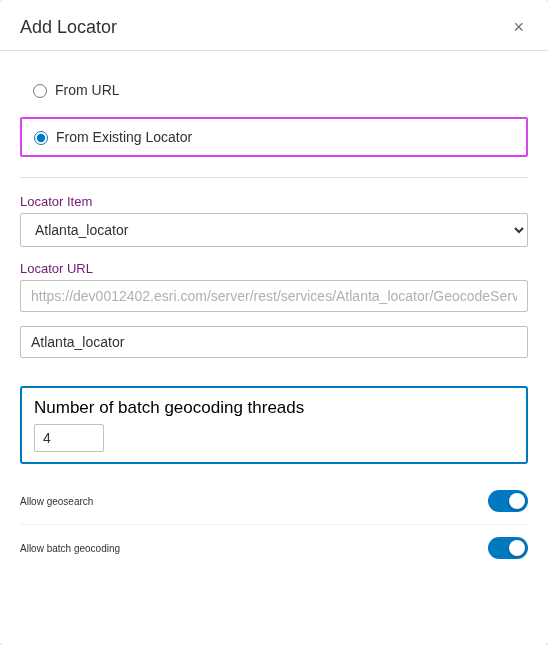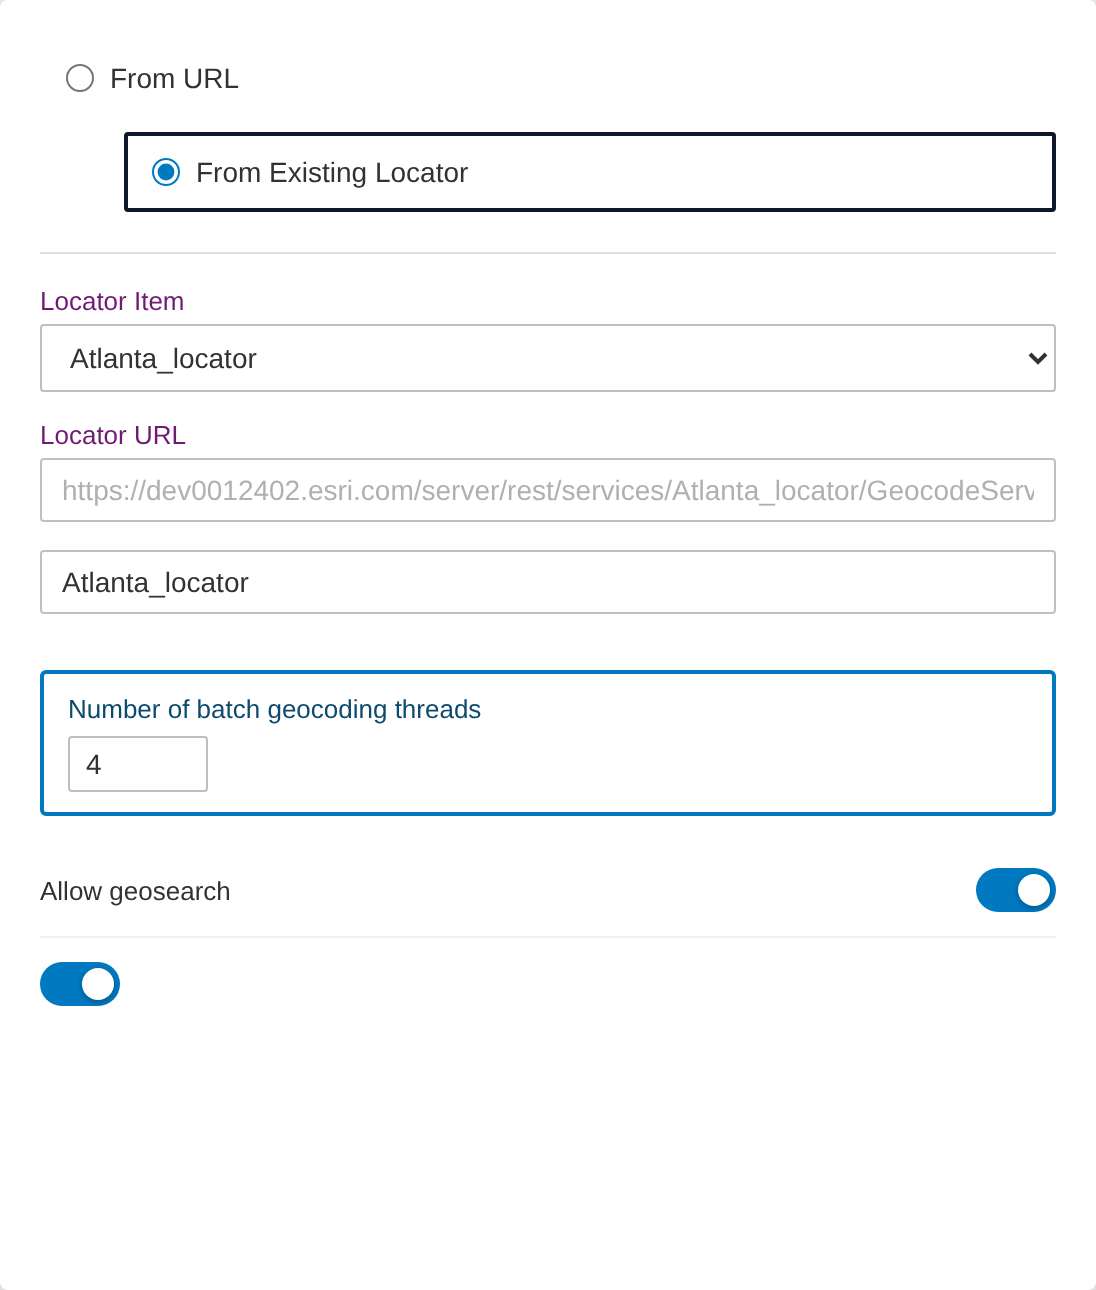--- a/index.html
+++ b/index.html
@@ -51,30 +51,29 @@
       gap: 0;
     }
     .radio-group {
       display: flex;
       flex-direction: column;
       gap: 8px;
       margin-bottom: 16px;
     }
     .radio-option {
       display: flex;
-      align-items: center;
+      align-items: flex-end;
       gap: 8px;
       padding: 10px 12px;
       border: 1px solid transparent;
       border-radius: 2px;
       cursor: pointer;
     }
     .radio-option.selected {
-      border: 2px solid #0f172a;
-      margin-left: 42px;
+      border: 2px solid #d946ef;
     }
     .radio-option label {
       cursor: pointer;
       color: #323232;
       font-size: 14px;
     }
     .radio-option input[type="radio"] {
       accent-color: #0079c1;
       width: 14px;
       height: 14px;
@@ -116,22 +115,22 @@
     }
     .batch-group {
       border: 2px solid #0079c1;
       border-radius: 3px;
       padding: 10px 12px;
       margin-bottom: 14px;
       display: inline-block;
       width: auto;
     }
     .batch-label {
-      font-size: 13px;
-      color: #0c4a6e;
+      font-size: 17px;
+      color: #000000;
       margin-bottom: 6px;
     }
     .batch-input {
       width: 70px;
       padding: 5px 8px;
       border: 1px solid #c0c0c0;
       border-radius: 2px;
       font-size: 14px;
       color: #323232;
       outline: none;
@@ -140,21 +139,21 @@
       display: flex;
       align-items: center;
       justify-content: space-between;
       padding: 12px 0;
       border-bottom: 1px solid #f0f0f0;
     }
     .toggle-row:last-of-type {
       border-bottom: none;
     }
     .toggle-label {
-      font-size: 13px;
+      font-size: 10px;
       color: #323232;
     }
     .toggle-switch {
       position: relative;
       width: 40px;
       height: 22px;
       cursor: pointer;
     }
     .toggle-switch input {
       opacity: 0;
@@ -183,20 +182,24 @@
       border: none;
       border-top: 1px solid #e0e0e0;
       margin: 4px 0 16px 0;
     }
   </style>
 </head>
 <body>
 
 <div class="dialog">
 
+  <div class="dialog-header">
+    <span class="dialog-title">Add Locator</span>
+    <button class="close-btn">×</button>
+  </div>
 
   <div class="dialog-body">
 
     <div class="radio-group">
       <div class="radio-option">
         <input type="radio" name="locator-source" id="from-url" style="">
         <label for="from-url">From URL</label>
       </div>
       <div class="radio-option selected">
         <input type="radio" name="locator-source" id="from-existing" checked="" style="">
@@ -233,20 +236,21 @@
     <div class="toggle-row">
       <span class="toggle-label">Allow geosearch</span>
       <label class="toggle-switch">
         <input type="checkbox" checked="" style="">
         <div class="toggle-track"></div>
         <div class="toggle-thumb"></div>
       </label>
     </div>
 
     <div class="toggle-row">
+      <span class="toggle-label">Allow batch geocoding</span>
       <label class="toggle-switch">
         <input type="checkbox" checked="" style="">
         <div class="toggle-track"></div>
         <div class="toggle-thumb"></div>
       </label>
     </div>
 
   </div>
 
 </div>

